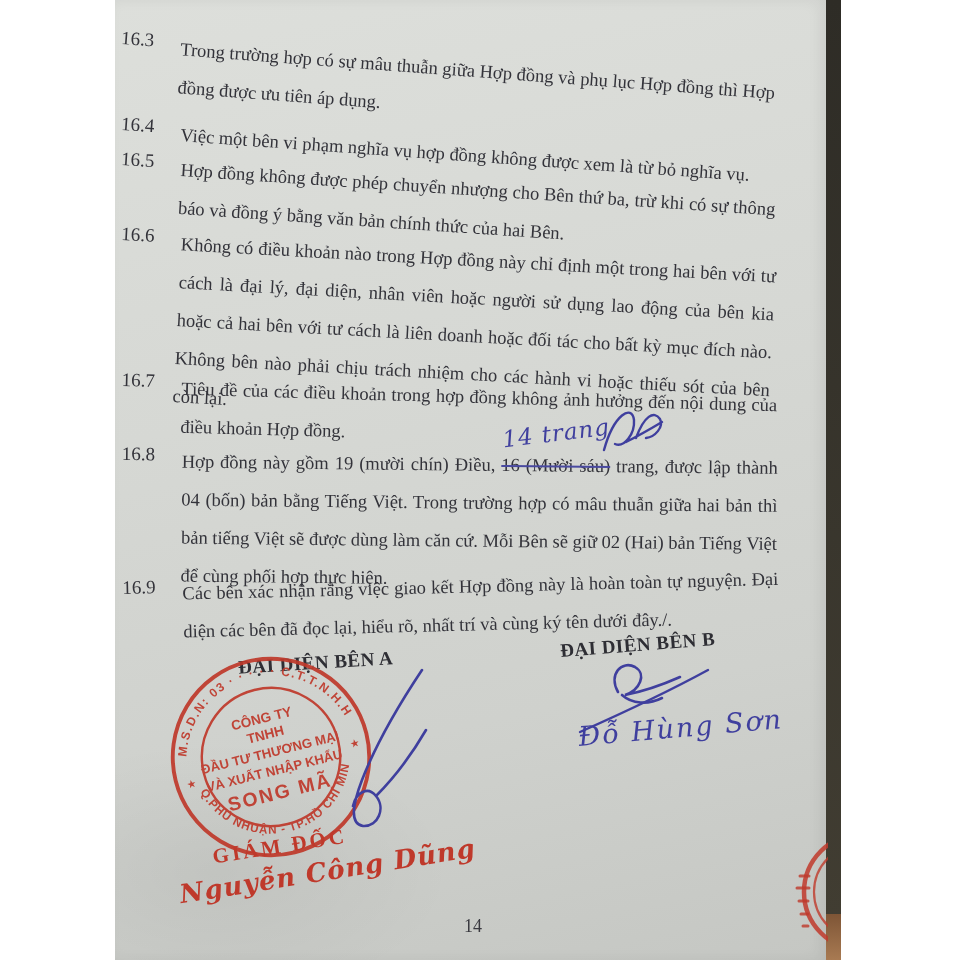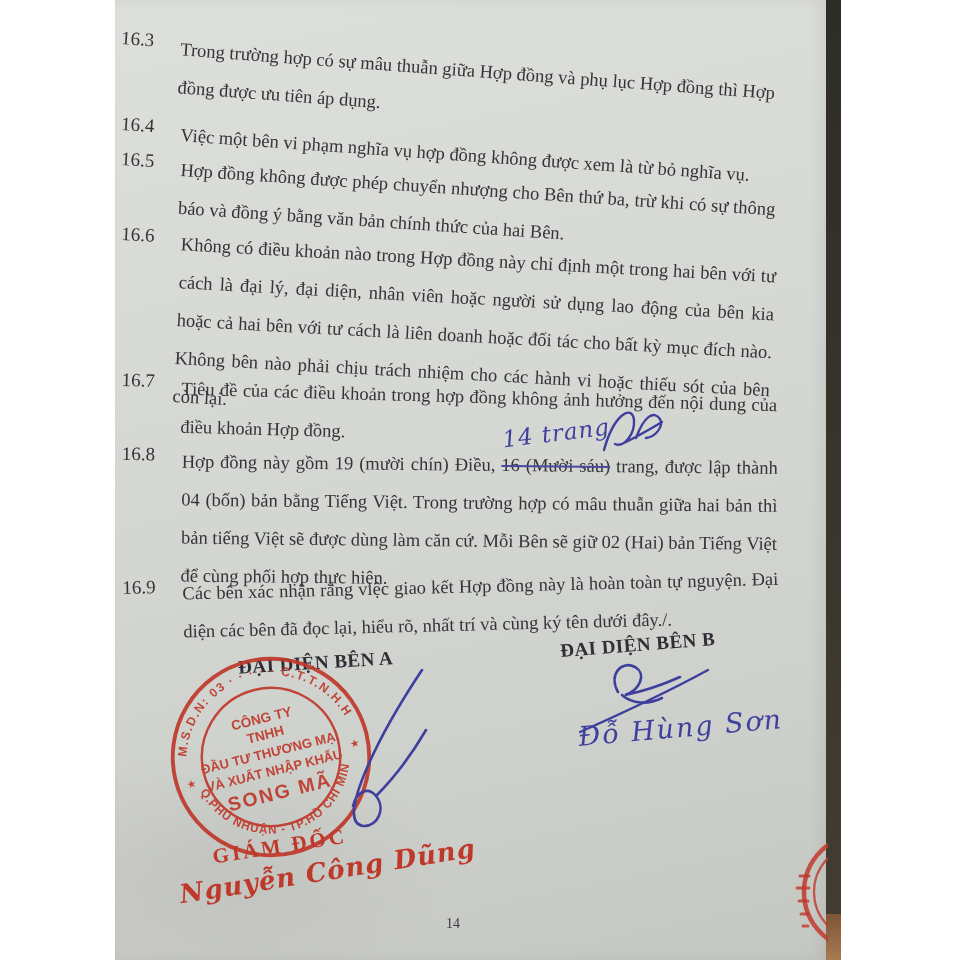--- a/index.html
+++ b/index.html
@@ -32,21 +32,21 @@
   .hdr-a{left:238px;top:652px;transform:rotate(-3.5deg);}
   .hdr-b{left:560px;top:634px;transform:rotate(-4.5deg);}
   .stamp-wrap{position:absolute;left:164px;top:650px;width:214px;height:214px;transform:rotate(-14deg);opacity:0.92;}
   .red-role{position:absolute;left:212px;top:834px;transform:rotate(-9deg);
       color:#bf392b;font-size:21px;font-weight:bold;letter-spacing:3px;}
   .red-name{position:absolute;left:178px;top:856px;transform:rotate(-9deg);
       color:#bf392b;font-size:26px;font-style:italic;font-weight:bold;
       font-family:"DejaVu Serif",serif;letter-spacing:1px;}
   .blue-name{position:absolute;left:578px;top:712px;transform:rotate(-5deg);
       color:#3f3f9e;font-size:27px;font-style:italic;font-family:"DejaVu Serif",serif;letter-spacing:2px;}
-  .page-num{position:absolute;left:446px;top:916px;font-size:14px;color:#3a3a40;}
+  .page-num{position:absolute;left:464px;top:916px;font-size:18px;color:#3a3a40;}
   svg{display:block;}
   .abs{position:absolute;}
 </style>
 </head>
 <body>
 
 <div class="canvas">
 
   <div class="paper"></div>
   <div class="crease"></div>

